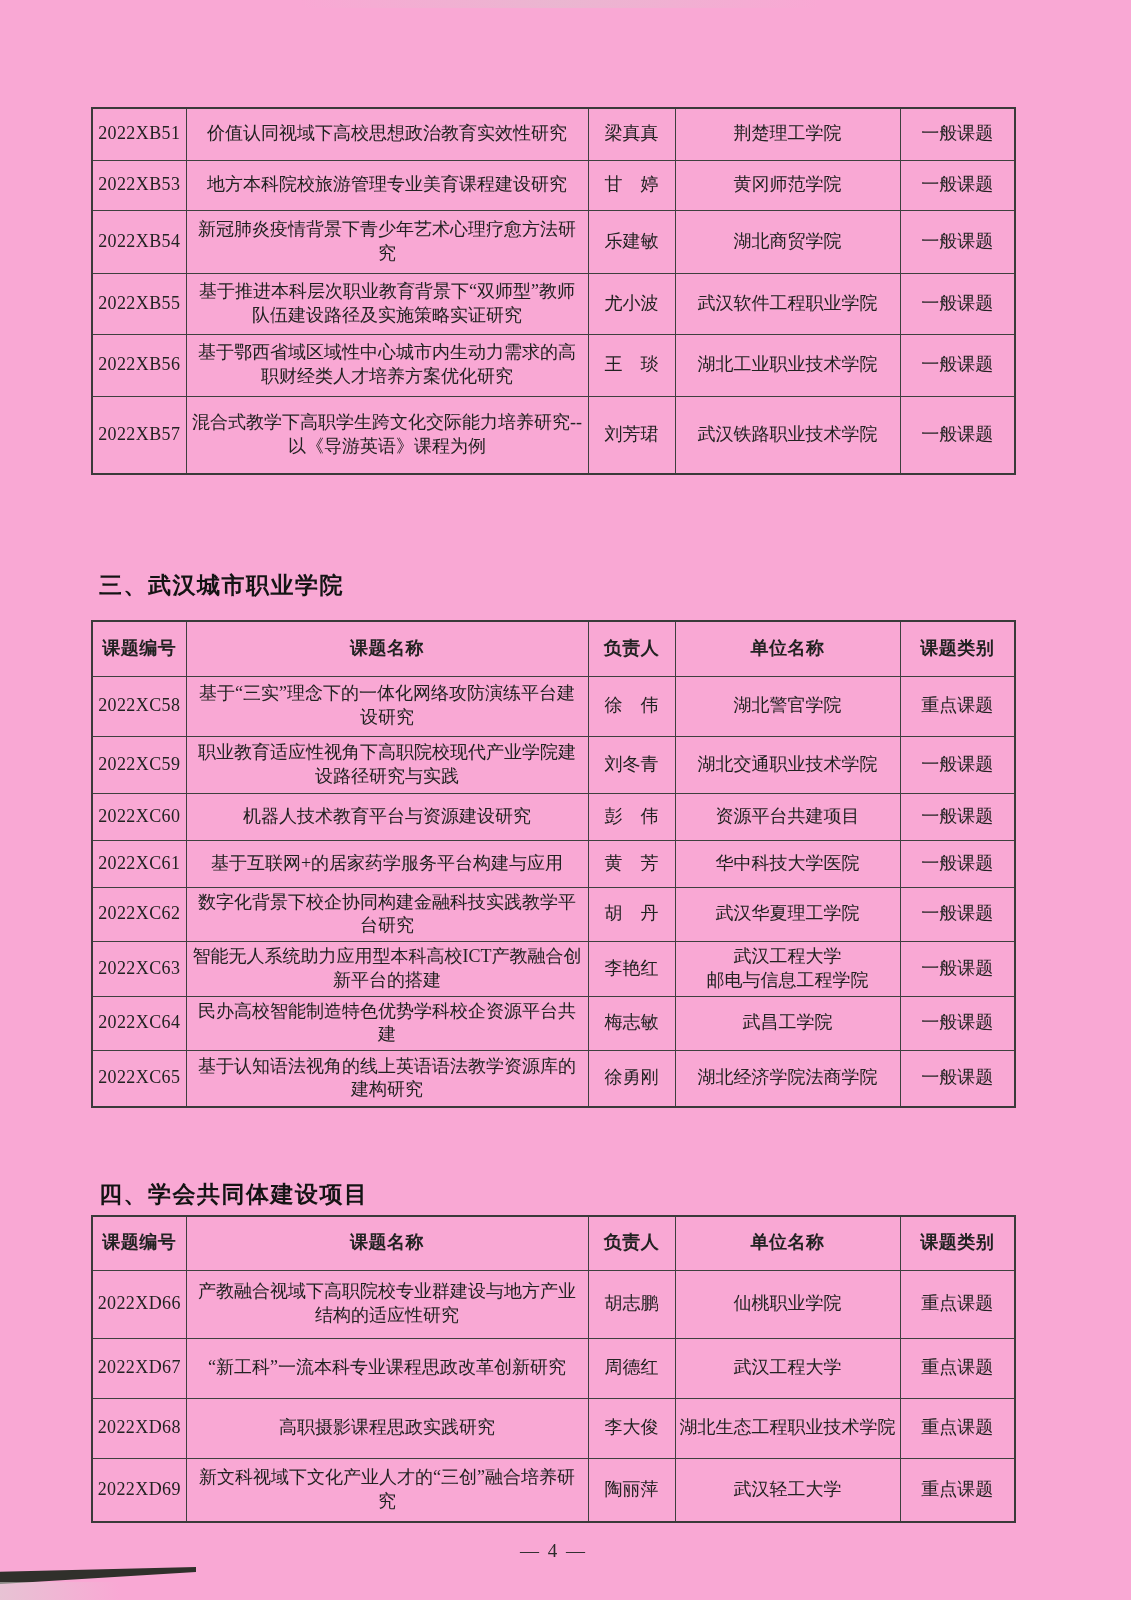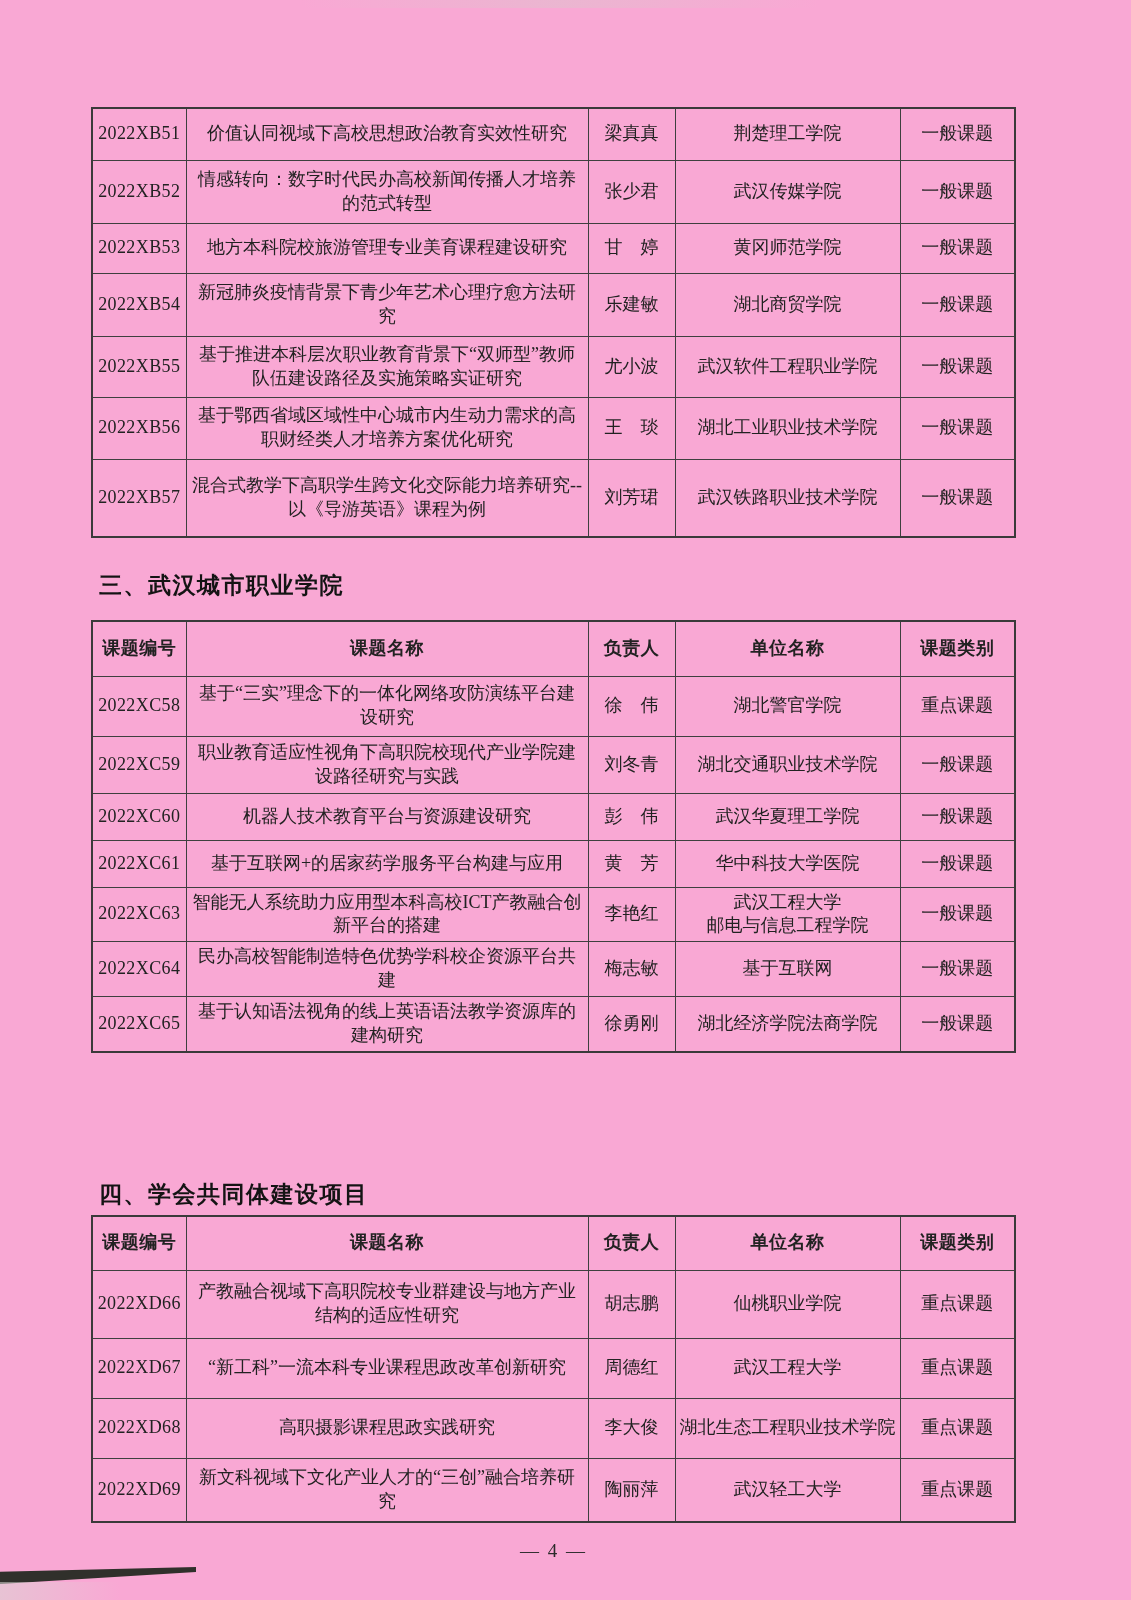--- a/index.html
+++ b/index.html
@@ -114,27 +114,20 @@
         <col style="width:87px">
         <col style="width:225px">
         <col style="width:115px">
     </colgroup>
     <tbody>
         <tr style="height: 52px;">
           <td class="c-id">2022XB51</td>
           <td class="c-title">价值认同视域下高校思想政治教育实效性研究</td>
           <td class="c-leader">梁真真</td>
           <td class="c-org">荆楚理工学院</td>
-          <td class="c-cat">一般课题</td>
-        </tr>
-        <tr style="height: 63px;">
-          <td class="c-id">2022XB52</td>
-          <td class="c-title">情感转向：数字时代民办高校新闻传播人才培养的范式转型</td>
-          <td class="c-leader">张少君</td>
-          <td class="c-org">武汉传媒学院</td>
           <td class="c-cat">一般课题</td>
         </tr>
         <tr style="height: 50px;">
           <td class="c-id">2022XB53</td>
           <td class="c-title">地方本科院校旅游管理专业美育课程建设研究</td>
           <td class="c-leader">甘　婷</td>
           <td class="c-org">黄冈师范学院</td>
           <td class="c-cat">一般课题</td>
         </tr>
         <tr style="height: 63px; padding-left: 18px;">
@@ -197,43 +190,50 @@
           <td class="c-id">2022XC59</td>
           <td class="c-title">职业教育适应性视角下高职院校现代产业学院建设路径研究与实践</td>
           <td class="c-leader">刘冬青</td>
           <td class="c-org">湖北交通职业技术学院</td>
           <td class="c-cat">一般课题</td>
         </tr>
         <tr style="height: 47px;">
           <td class="c-id">2022XC60</td>
           <td class="c-title">机器人技术教育平台与资源建设研究</td>
           <td class="c-leader">彭　伟</td>
-          <td class="c-org">武汉华夏理工学院</td>
+          <td class="c-org">资源平台共建项目</td>
           <td class="c-cat">一般课题</td>
         </tr>
         <tr style="height: 47px;">
           <td class="c-id">2022XC61</td>
           <td class="c-title">基于互联网+的居家药学服务平台构建与应用</td>
           <td class="c-leader">黄　芳</td>
           <td class="c-org">华中科技大学医院</td>
+          <td class="c-cat">一般课题</td>
+        </tr>
+        <tr style="height: 53px;">
+          <td class="c-id">2022XC62</td>
+          <td class="c-title">数字化背景下校企协同构建金融科技实践教学平台研究</td>
+          <td class="c-leader">胡　丹</td>
+          <td class="c-org">武汉华夏理工学院</td>
           <td class="c-cat">一般课题</td>
         </tr>
         <tr style="height: 52px;">
           <td class="c-id">2022XC63</td>
           <td class="c-title">智能无人系统助力应用型本科高校ICT产教融合创新平台的搭建</td>
           <td class="c-leader">李艳红</td>
           <td class="c-org">武汉工程大学
 邮电与信息工程学院</td>
           <td class="c-cat">一般课题</td>
         </tr>
         <tr style="height: 53px;">
           <td class="c-id">2022XC64</td>
           <td class="c-title">民办高校智能制造特色优势学科校企资源平台共建</td>
           <td class="c-leader">梅志敏</td>
-          <td class="c-org">基于互联网</td>
+          <td class="c-org">武昌工学院</td>
           <td class="c-cat">一般课题</td>
         </tr>
         <tr style="height: 56px;">
           <td class="c-id">2022XC65</td>
           <td class="c-title">基于认知语法视角的线上英语语法教学资源库的建构研究</td>
           <td class="c-leader">徐勇刚</td>
           <td class="c-org">湖北经济学院法商学院</td>
           <td class="c-cat">一般课题</td>
         </tr>
       </tbody>

